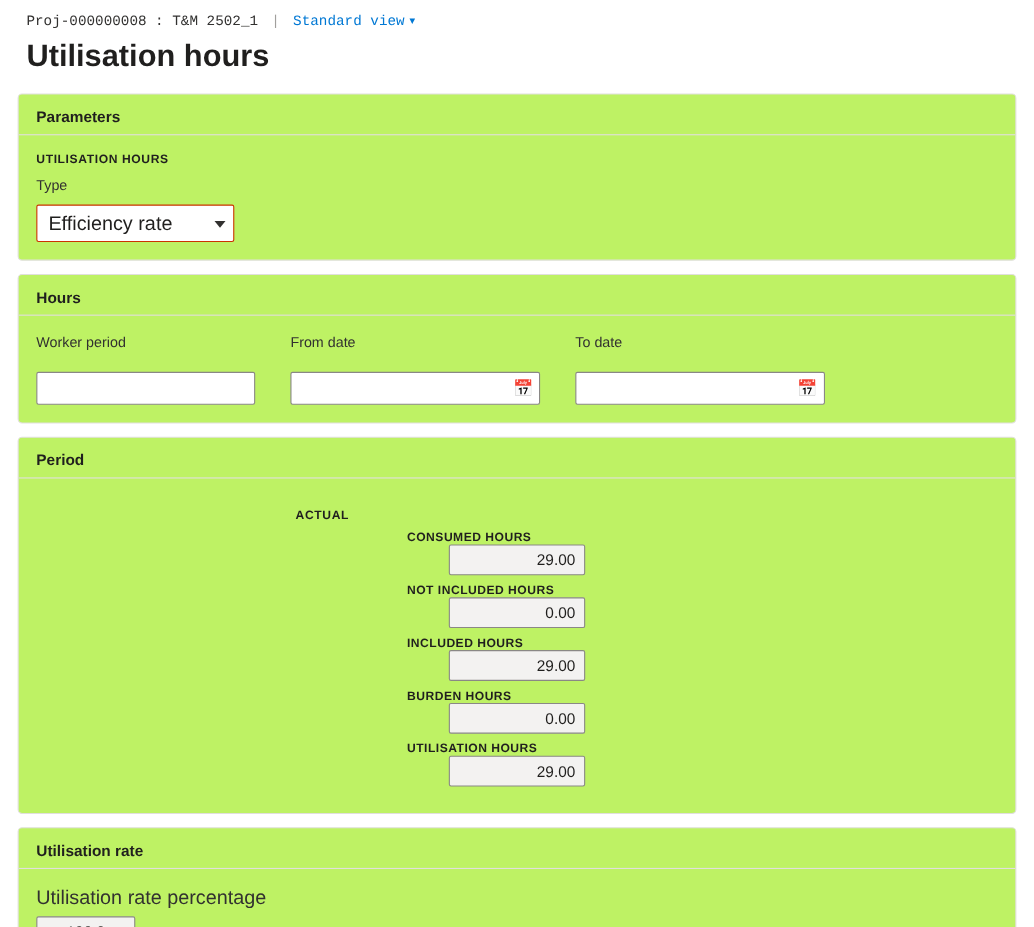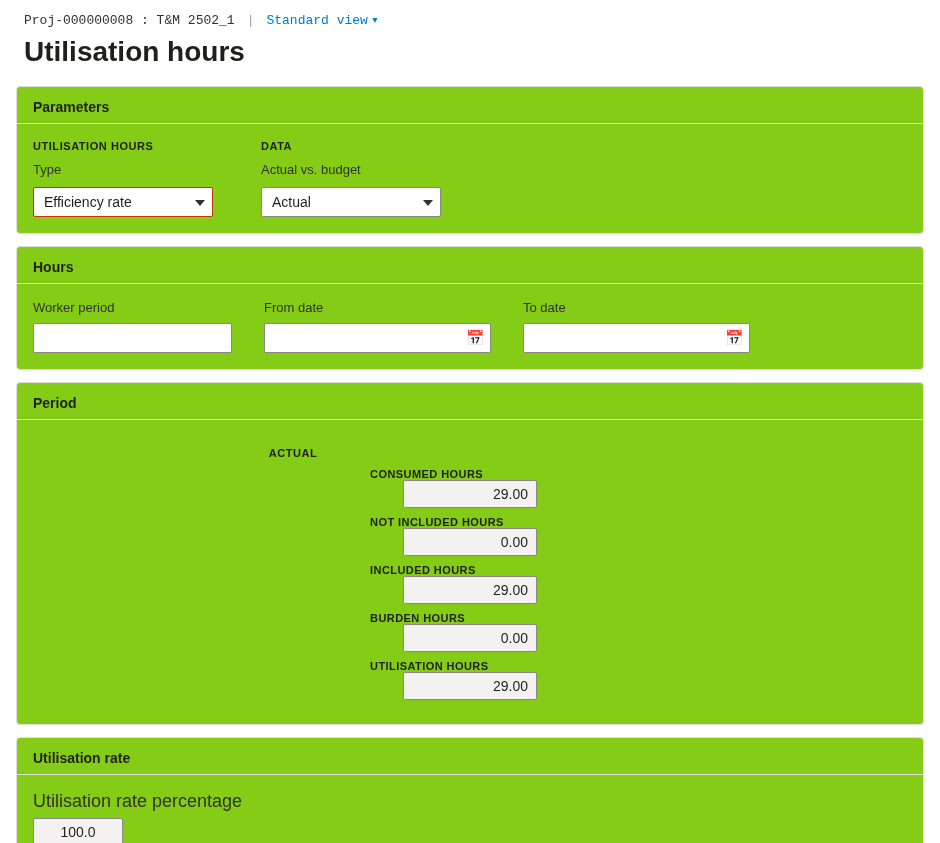--- a/index.html
+++ b/index.html
@@ -39,21 +39,21 @@
       align-items: center;
       gap: 3px;
     }
     .page-title {
       padding: 4px 24px 18px 24px;
       font-size: 28px;
       font-weight: 600;
       color: #201f1e;
     }
     .section-card {
-      background: #84cc16;
+      background: #bef264;
       border: 1px solid #e1dfdd;
       border-radius: 4px;
       margin: 0 16px 12px 16px;
       padding: 0;
     }
     .section-header {
       padding: 12px 16px 8px 16px;
       font-size: 14px;
       font-weight: 600;
       color: #201f1e;
@@ -89,21 +89,21 @@
       position: relative;
       display: inline-block;
     }
     .select-field {
       appearance: none;
       -webkit-appearance: none;
       background: #fff;
       border: 1.5px solid #cc3300;
       border-radius: 2px;
       padding: 6px 32px 6px 10px;
-      font-size: 14px;
+      font-size: 18px;
       color: #201f1e;
       min-width: 180px;
       cursor: pointer;
       outline: none;
     }
     .select-field.normal-border {
       border: 1px solid #8a8886;
     }
     .select-arrow {
       position: absolute;
@@ -115,21 +115,21 @@
       font-size: 12px;
     }
     .period-grid {
       display: flex;
       gap: 32px;
       align-items: flex-end;
     }
     .period-field {
       display: flex;
       flex-direction: column;
-      gap: 4px;
+      gap: 16px;
     }
     .text-input {
       border: 1px solid #8a8886;
       border-radius: 2px;
       padding: 6px 8px;
       font-size: 14px;
       color: #201f1e;
       background: #fff;
       outline: none;
     }
@@ -189,21 +189,21 @@
     .hours-row-label {
       width: 200px;
       min-width: 200px;
       font-size: 11px;
       font-weight: 700;
       text-transform: uppercase;
       letter-spacing: 0.04em;
       color: #201f1e;
     }
     .hours-value-input {
-      width: 134px;
+      width: 124px;
       border: 1px solid #8a8886;
       border-radius: 2px;
       padding: 5px 8px;
       font-size: 14px;
       color: #201f1e;
       background: #f3f2f1;
       text-align: right;
       outline: none;
     }
     .utilisation-rate-body {
@@ -264,33 +264,20 @@
               <option>Efficiency rate</option>
               <option>Budget rate</option>
               <option>Actual rate</option>
             </select>
             <span class="select-arrow">
               <span class="chevron-down"></span>
             </span>
           </div>
         </div>
 
-        <div class="param-group">
-          <div class="param-group-title">DATA</div>
-          <div class="field-label">Actual vs. budget</div>
-          <div class="select-wrapper">
-            <select class="select-field normal-border">
-              <option>Actual</option>
-              <option>Budget</option>
-            </select>
-            <span class="select-arrow">
-              <span class="chevron-down"></span>
-            </span>
-          </div>
-        </div>
 
       </div>
     </div>
   </div>
 
   <div class="section-card">
     <div class="section-header">Hours</div>
     <div class="section-body">
       <div class="period-grid">
 

